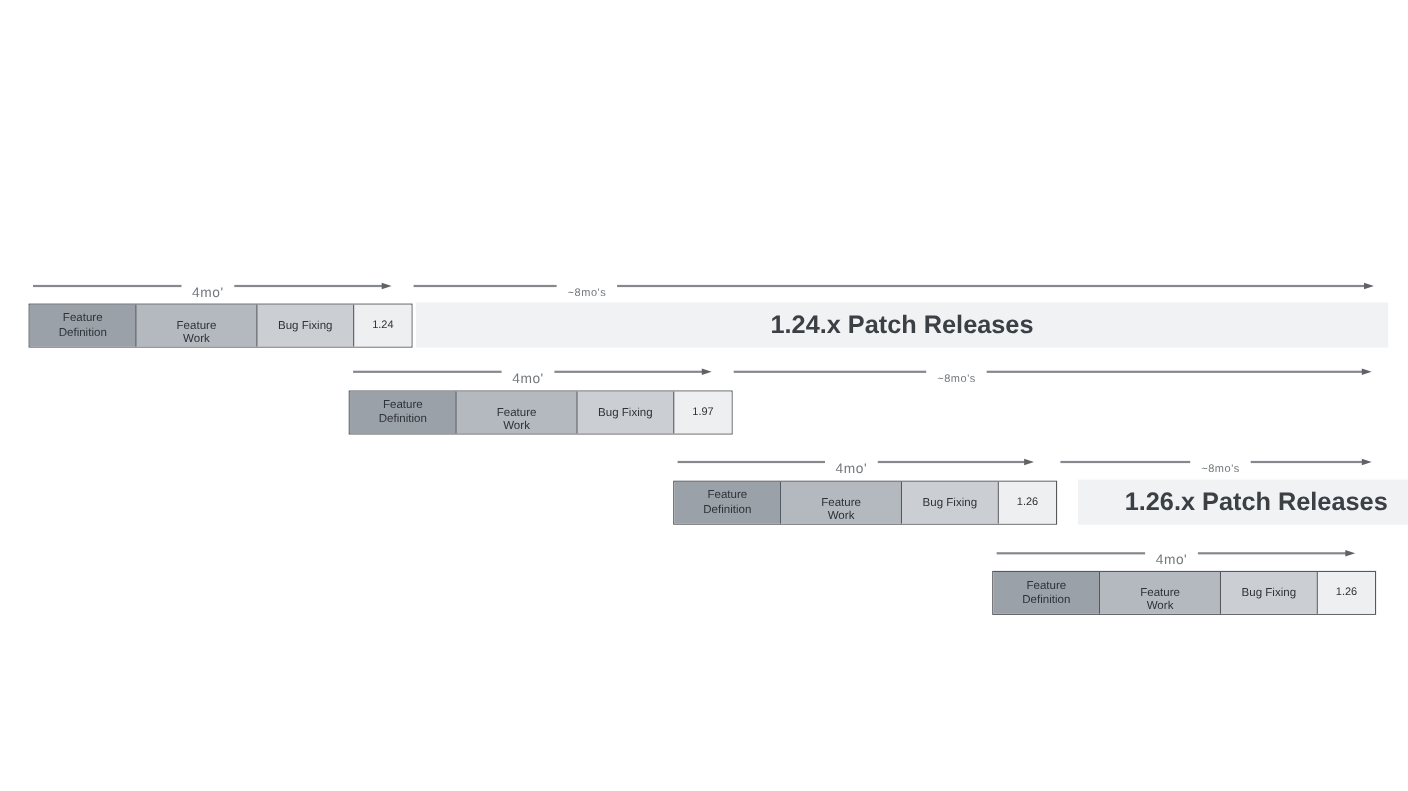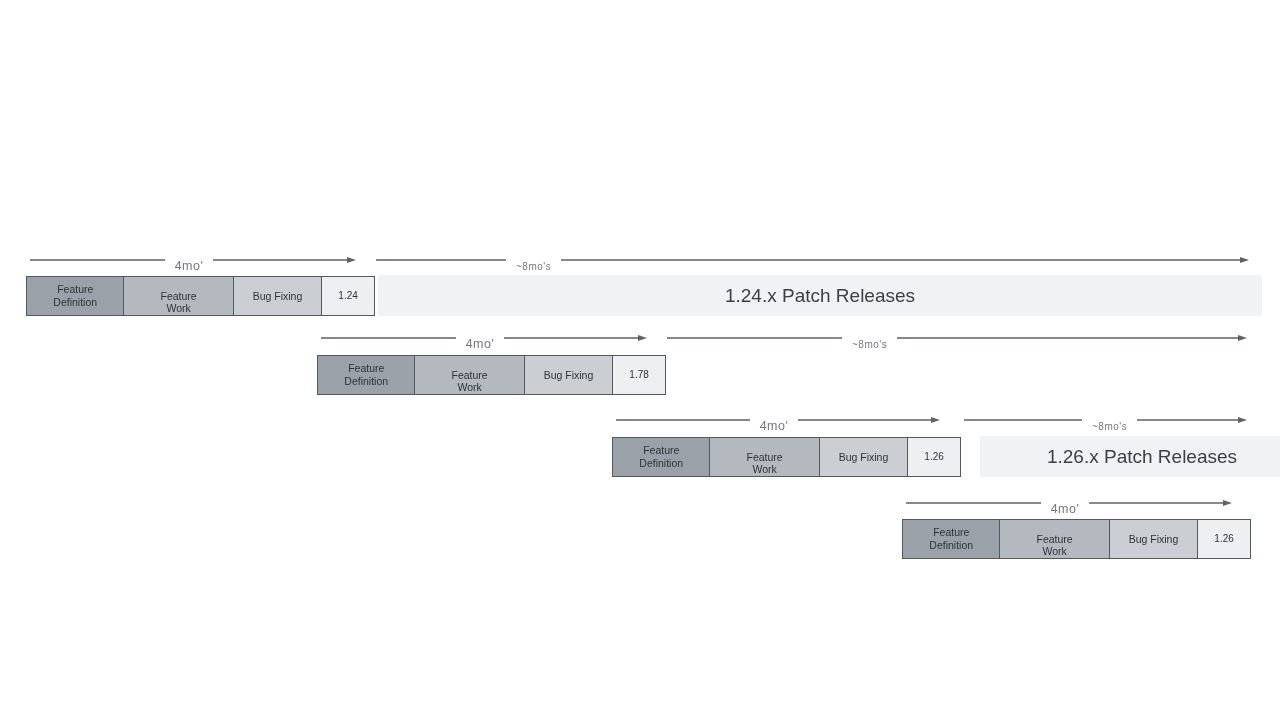--- a/index.html
+++ b/index.html
@@ -75,23 +75,24 @@
   
   .patch-bar {
     position: absolute;
     height: 41px;
     background: var(--patch-bar-fill, #f1f2f3);
     display: flex;
     align-items: center;
     justify-content: center;
   }
   .patch-bar .patch-title {
-    font-size: 19px;
+    font-size: 23px;
     color: var(--heading-text, #3b4045);
     white-space: nowrap;
+    font-weight: bold;
   }
 </style>
 </head>
 <body>
 
 <div class="canvas">
 
   <div class="row">
     <div class="arrow" style="left:6px; top:249px; width:326px">
       <div class="seg grow"></div>
@@ -138,21 +139,21 @@
     <div class="phases" style="left:293px; top:355px">
       <div class="phase fd">
           <span>Feature Definition</span>
         </div>
       <div class="phase fw">
           <span>Feature Work</span>
         </div>
       <div class="phase bf">
           <span>Bug Fixing</span>
         </div>
-      <div class="phase ver">1.78</div>
+      <div class="phase ver">1.97</div>
     </div>
   </div>
 
   <div class="row">
     <div class="arrow" style="left:592px; top:409px; width:324px">
       <div class="seg grow"></div>
       <span class="dur-label dev">4mo'</span>
       <div class="seg grow"></div>
       <div class="head"></div>
     </div>

